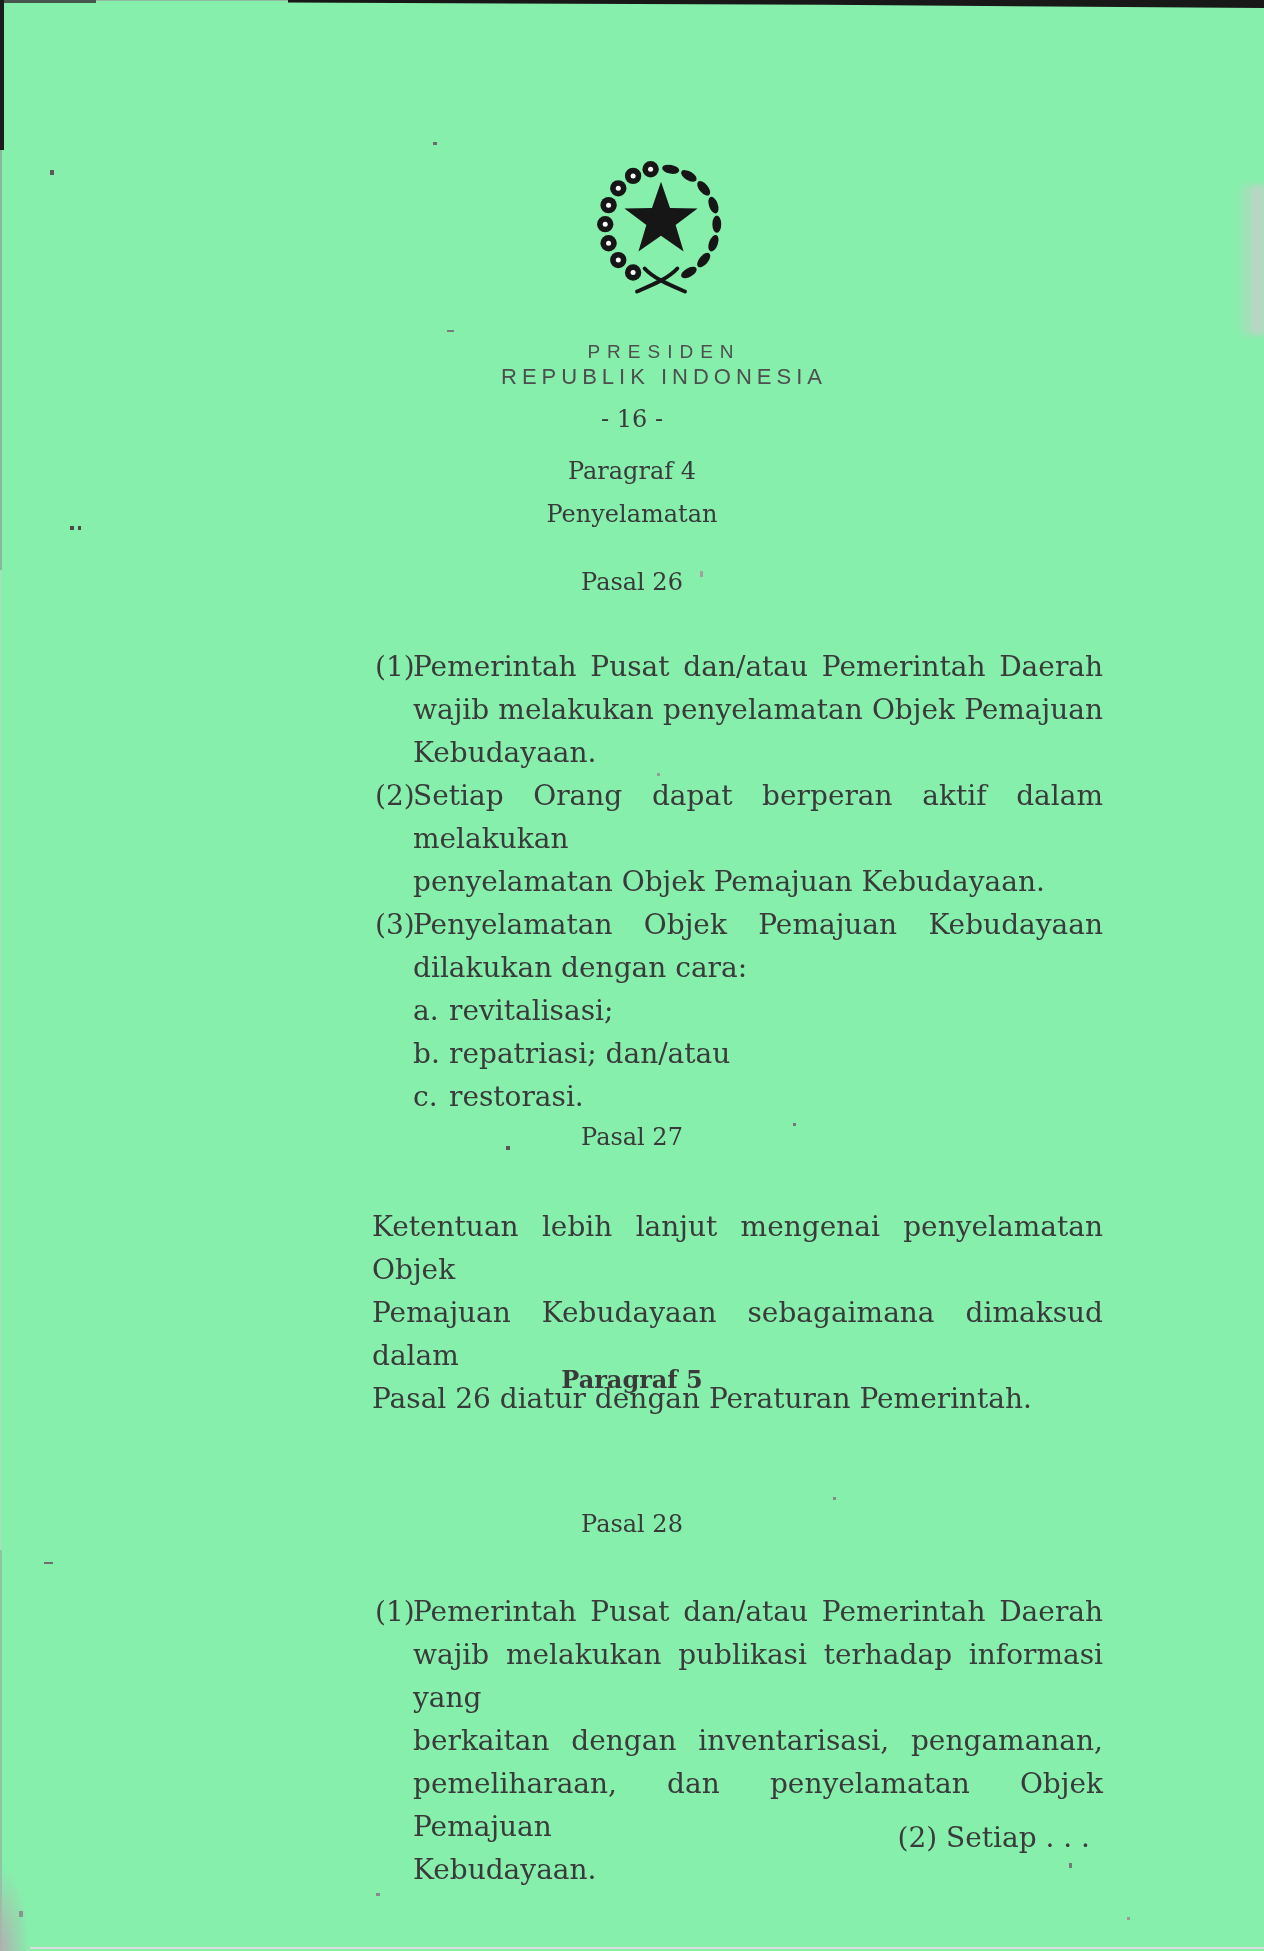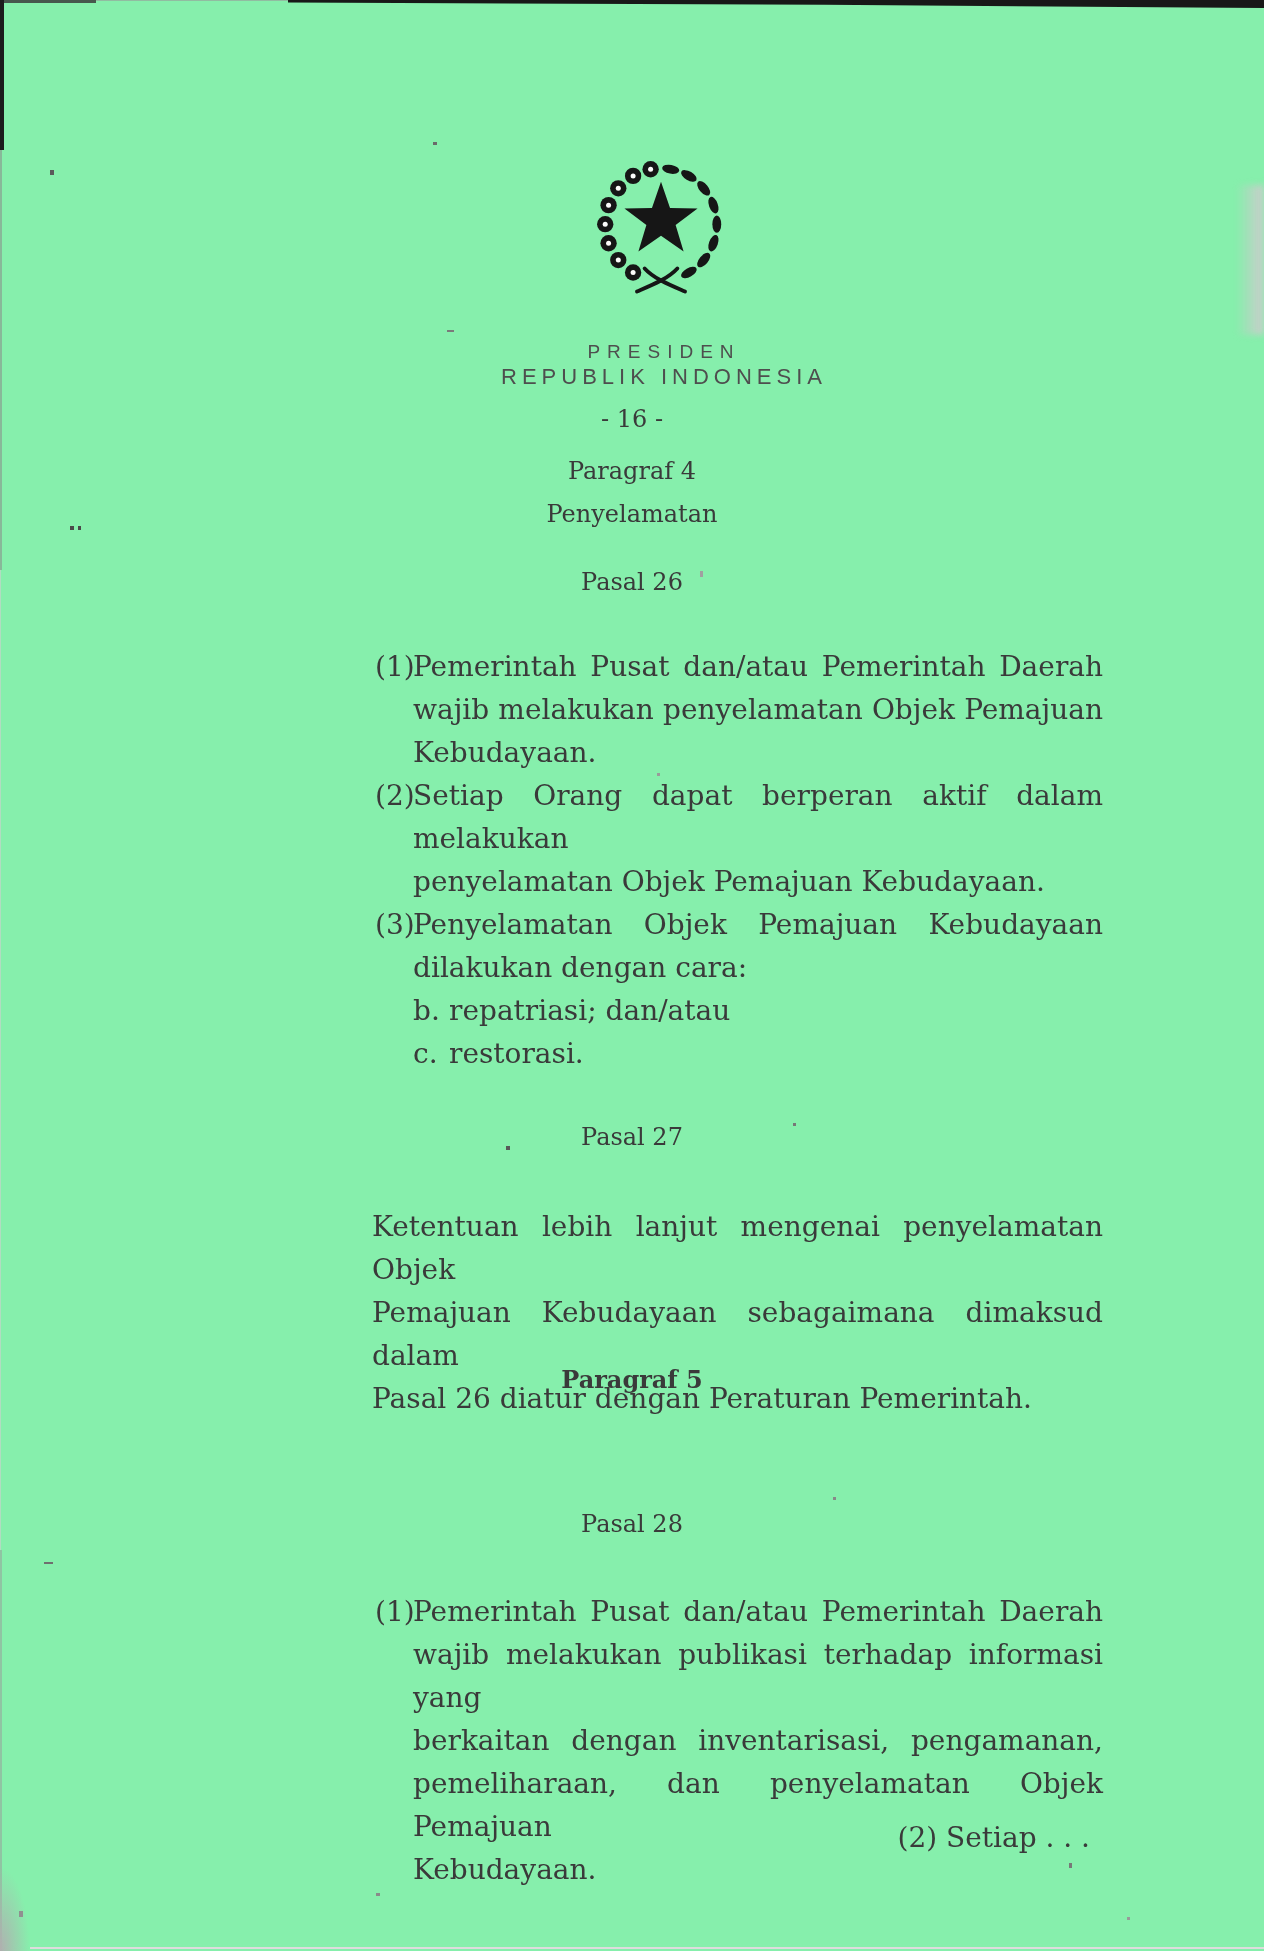--- a/index.html
+++ b/index.html
@@ -142,20 +142,23 @@
     <div class="item">
       <span class="inum">(2)</span>
       <div class="bline j">Setiap Orang dapat berperan aktif dalam melakukan</div>
       <div class="bline">penyelamatan Objek Pemajuan Kebudayaan.</div>
     </div>
     <div class="item">
       <span class="inum">(3)</span>
       <div class="bline j">Penyelamatan Objek Pemajuan Kebudayaan</div>
       <div class="bline">dilakukan dengan cara:</div>
       <div class="subitem">
+        <span class="slet">a.</span><span>revitalisasi;</span>
+      </div>
+      <div class="subitem">
         <span class="slet">b.</span><span>repatriasi; dan/atau</span>
       </div>
       <div class="subitem">
         <span class="slet">c.</span><span>restorasi.</span>
       </div>
     </div>
   </div>
 
   <div class="center heading" style="top:1116px;">Pasal 27</div>
   <div class="para" style="top:1205px;">

